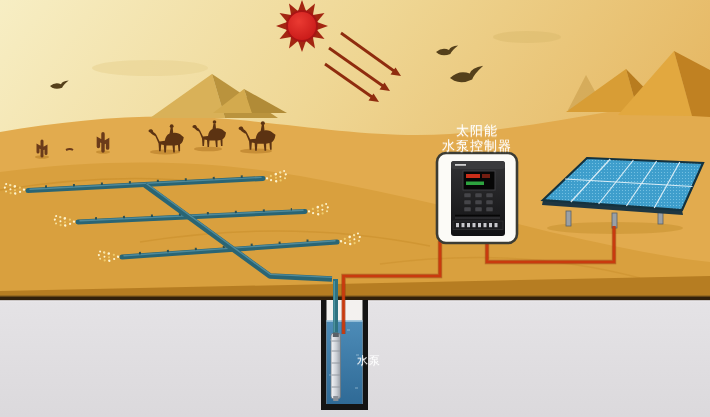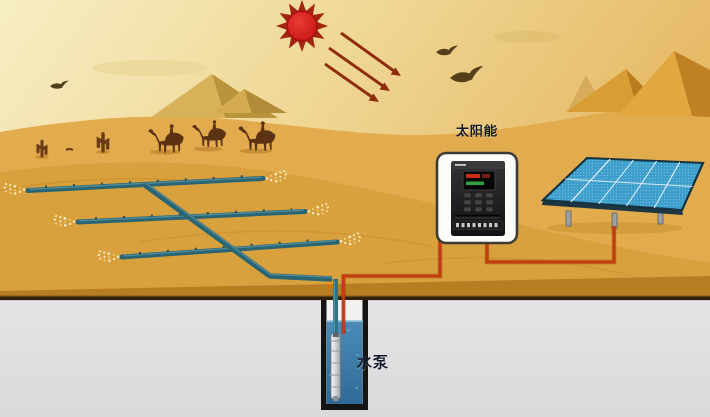--- a/index.html
+++ b/index.html
@@ -5,30 +5,30 @@
   html,body{margin:0;padding:0;background:#888;}
   .scene{
     position:relative;
     width:710px;height:417px;
     overflow:hidden;
     font-family:"Liberation Sans","DejaVu Sans",sans-serif;
   }
   .scene svg{position:absolute;left:0;top:0;}
   .lbl{
     position:absolute;
-    color:#0f172a;
-    font-weight:700;
+    color:#ffffff;
+    font-weight:400;
     font-size:13px;
     letter-spacing:1px;
     text-shadow:0 1px 1px rgba(255,255,255,0.35);
     white-space:nowrap;
   }
   .lbl-controller{left:421px;top:124px;width:112px;text-align:center;line-height:14.5px;}
   .lbl-panel{left:611px;top:138px;width:100px;text-align:left;}
-  .lbl-pump{left:357px;top:353px;font-size:15px;}
+  .lbl-pump{left:357px;top:353px;font-size:11px;}
 </style>
 </head>
 <body>
 
 <div class="scene">
 <svg width="710" height="417" viewBox="0 0 710 417">
   <defs>
     <linearGradient id="skyGrad" x1="0" y1="0" x2="1" y2="0.45">
       <stop offset="0" stop-color="#f7eec4"></stop>
       <stop offset="0.45" stop-color="#efd795"></stop>
@@ -289,15 +289,16 @@
           <rect x="478" y="223" width="3" height="4.2"></rect>
           <rect x="483.5" y="223" width="3" height="4.2"></rect>
       <rect x="489" y="223" width="3" height="4.2"></rect>
           <rect x="494.5" y="223" width="3" height="4.2"></rect>
     </g>
   </g>
 </svg>
 
 <div class="lbl lbl-controller">
   <div>太阳能</div>
+  <div>水泵控制器</div>
 </div>
 <div class="lbl lbl-pump">水泵</div>
 </div>
 
 </body></html>

